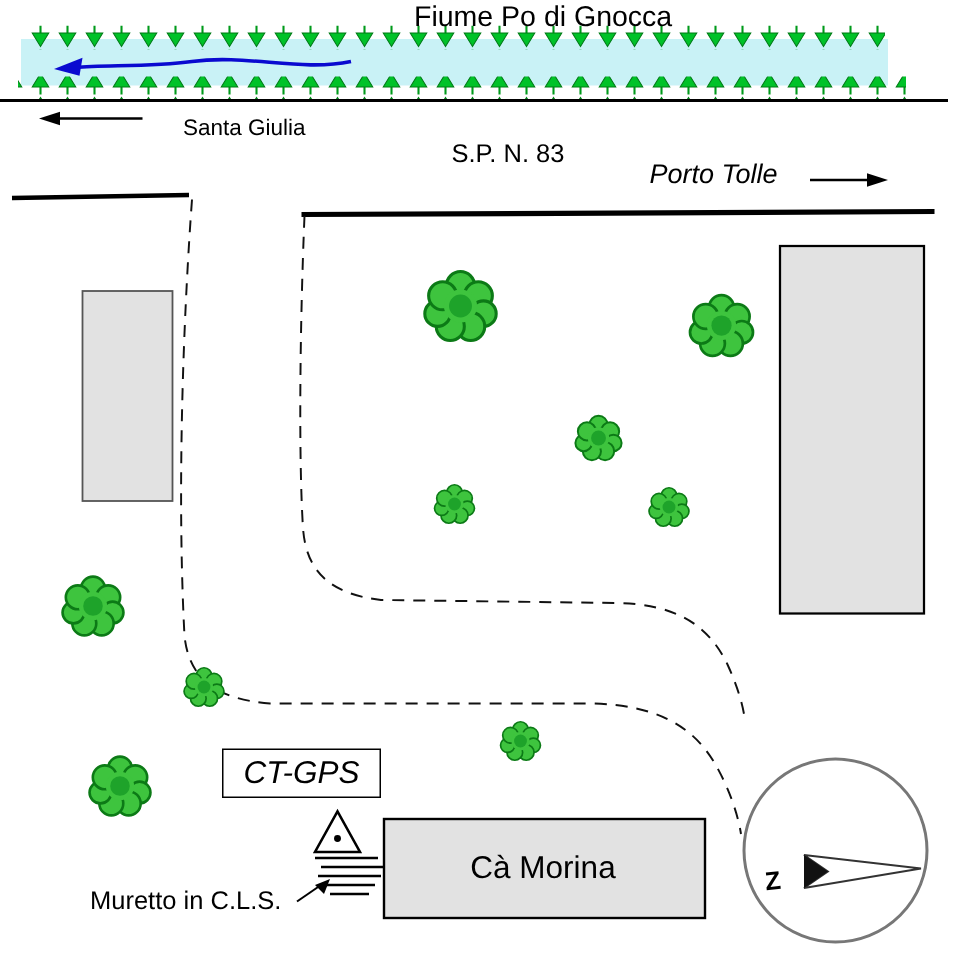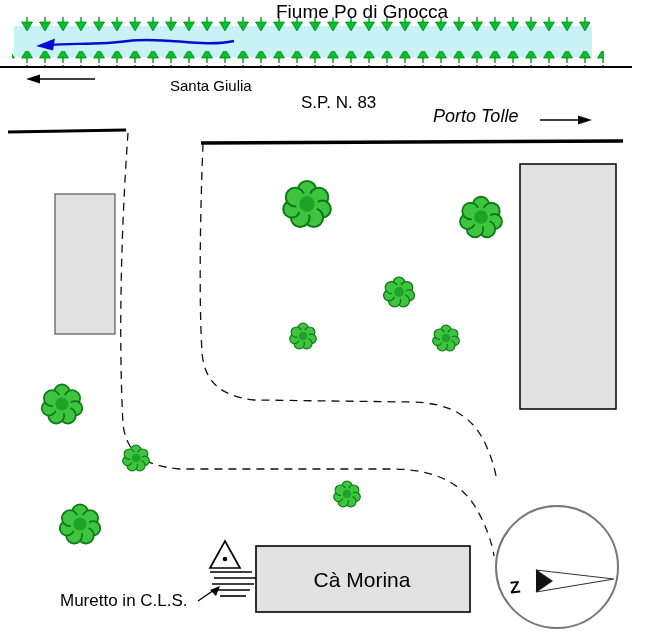--- a/index.html
+++ b/index.html
@@ -3,21 +3,21 @@
 <meta charset="utf-8">
 <style>
   html,body{margin:0;padding:0;background:#fff;}
   .canvas{
     position:relative;width:649px;height:639px;background:#ffffff;
     font-family:"Liberation Sans",sans-serif;color:#000;overflow:hidden;
   }
   .drawing{position:absolute;left:0;top:0;}
   .lbl{position:absolute;white-space:nowrap;line-height:1;}
   .title-lbl{left:276px;top:2px;font-size:19px;}
-  .santa-lbl{left:122px;top:78px;font-size:15px;margin-left:48px;}
+  .santa-lbl{left:122px;top:78px;font-size:15px;}
   .sp-lbl{left:301px;top:94px;font-size:17px;}
   .porto-lbl{left:433px;top:107px;font-size:18px;font-style:italic;}
   .muretto-lbl{left:60px;top:592px;font-size:17px;}
   .camorina-lbl{left:362px;top:579px;transform:translate(-50%,-50%);font-size:21px;}
   .compass-z{left:510px;top:579px;font-size:17px;font-weight:bold;transform:rotate(-6deg);}
   .ctgps-box{
     position:absolute;left:148px;top:499px;width:104px;height:31px;
     background:#fff;border:1.7px solid #000;
     display:flex;align-items:center;justify-content:center;
     font-size:21px;font-style:italic;
@@ -121,20 +121,23 @@
   </svg>
 
   <span class="lbl title-lbl">Fiume Po di Gnocca</span>
 
   <span class="lbl santa-lbl">Santa Giulia</span>
 
   <span class="lbl sp-lbl">S.P. N. 83</span>
 
   <span class="lbl porto-lbl">Porto Tolle</span>
 
+  <div class="ctgps-box">
+    <span>CT-GPS</span>
+  </div>
 
   <span class="lbl muretto-lbl">Muretto in C.L.S.</span>
 
   <span class="lbl camorina-lbl">Cà Morina</span>
 
   <span class="lbl compass-z">Z</span>
 
 </div>
 
 </body></html>

